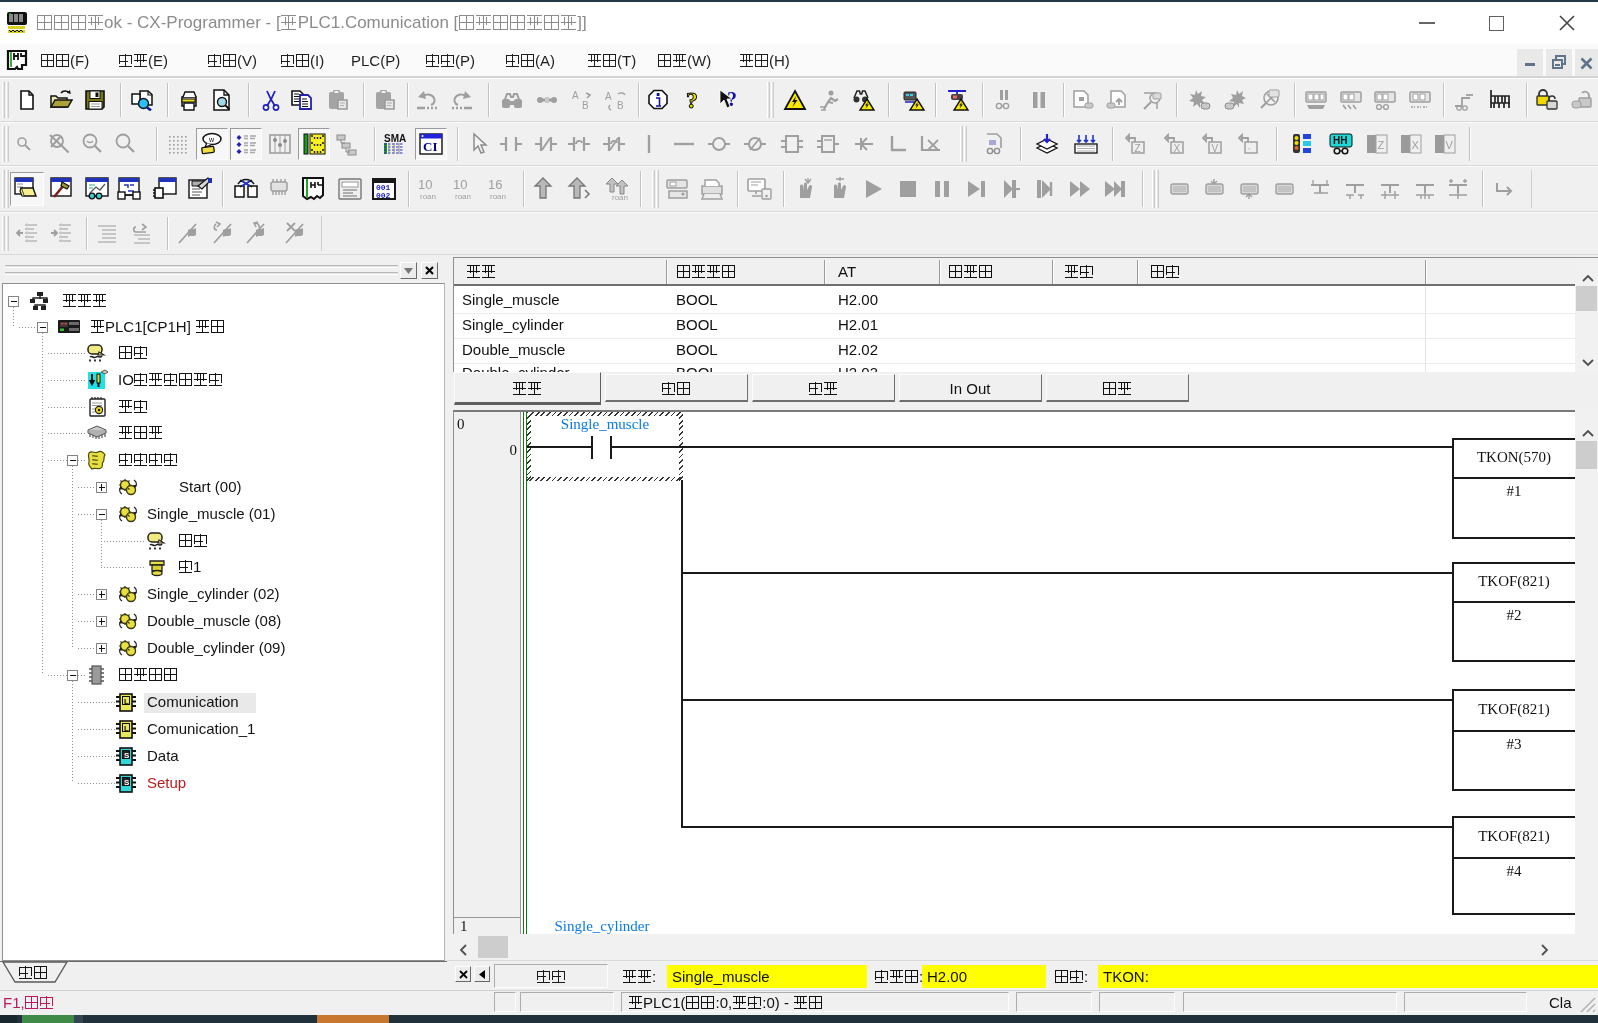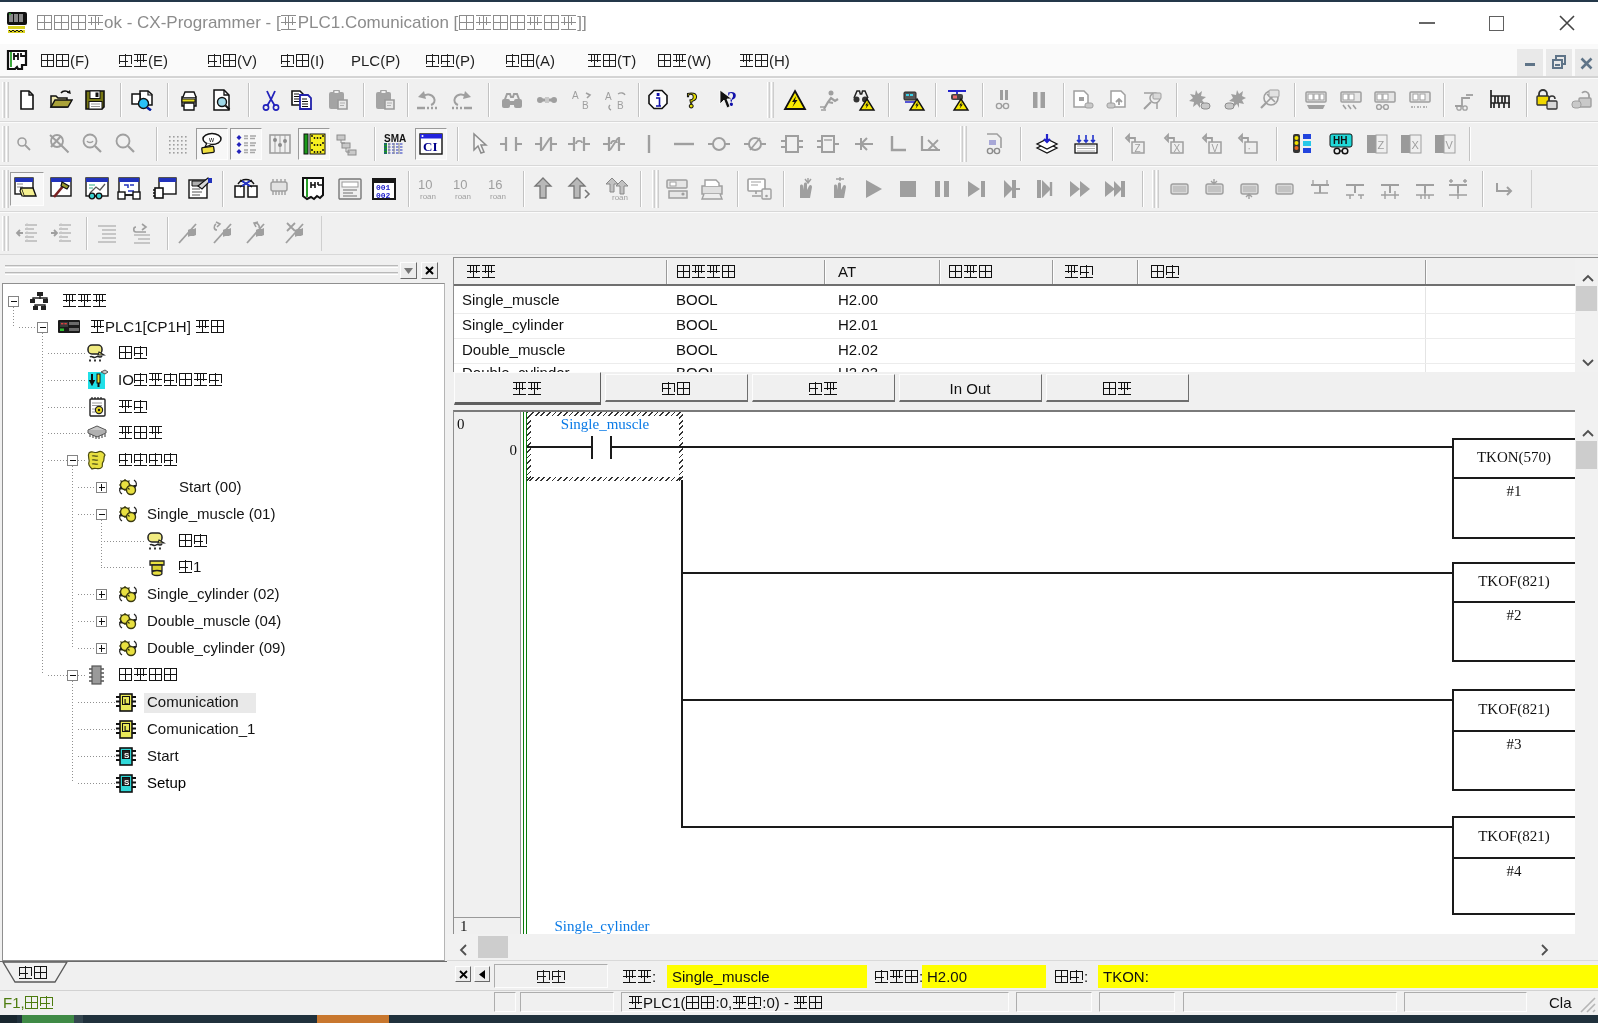--- a/index.html
+++ b/index.html
@@ -974,21 +974,21 @@
 <div class="ab" style="left:147px;top:583px;height:22px;line-height:22px;white-space:nowrap;font-size:15px;color:#141414;">Single_cylinder (02)</div>
 <div class="ab" style="left:116px;top:610px;width:24px;height:22px"><svg width="24" height="22" viewBox="0 0 24 22">
       <circle cx="9" cy="9" r="4.5" fill="#e8e040" stroke="#3a3a10" stroke-width="1.4"></circle>
       <circle cx="15" cy="14" r="4.5" fill="#e8e040" stroke="#3a3a10" stroke-width="1.4"></circle>
       <path d="M9 5V3M9 15v-2M5 9H3M15 9h-2M6 6L4.5 4.5M12 12l1.5 1.5M12 6l1.5-1.5M6 12l-1.5 1.5" stroke="#3a3a10" stroke-width="1.2"></path>
       <path d="M18 4c3 2 3 5 1 7" fill="none" stroke="#222" stroke-width="1.2"></path>
       <path d="M21 9l-2 3-2-3z" fill="#222"></path>
       <path d="M6 18c-3-2-3-5-1-7" fill="none" stroke="#222" stroke-width="1.2"></path>
       <path d="M3 13l2-3 2 3z" fill="#222"></path>
     </svg></div>
-<div class="ab" style="left:147px;top:610px;height:22px;line-height:22px;white-space:nowrap;font-size:15px;color:#141414;">Double_muscle (04)</div>
+<div class="ab" style="left:147px;top:610px;height:22px;line-height:22px;white-space:nowrap;font-size:15px;color:#141414;">Double_muscle (08)</div>
 <div class="ab" style="left:116px;top:637px;width:24px;height:22px"><svg width="24" height="22" viewBox="0 0 24 22">
       <circle cx="9" cy="9" r="4.5" fill="#e8e040" stroke="#3a3a10" stroke-width="1.4"></circle>
       <circle cx="15" cy="14" r="4.5" fill="#e8e040" stroke="#3a3a10" stroke-width="1.4"></circle>
       <path d="M9 5V3M9 15v-2M5 9H3M15 9h-2M6 6L4.5 4.5M12 12l1.5 1.5M12 6l1.5-1.5M6 12l-1.5 1.5" stroke="#3a3a10" stroke-width="1.2"></path>
       <path d="M18 4c3 2 3 5 1 7" fill="none" stroke="#222" stroke-width="1.2"></path>
       <path d="M21 9l-2 3-2-3z" fill="#222"></path>
       <path d="M6 18c-3-2-3-5-1-7" fill="none" stroke="#222" stroke-width="1.2"></path>
       <path d="M3 13l2-3 2 3z" fill="#222"></path>
     </svg></div>
 <div class="ab" style="left:147px;top:637px;height:22px;line-height:22px;white-space:nowrap;font-size:15px;color:#141414;">Double_cylinder (09)</div>
@@ -1010,28 +1010,28 @@
       <rect x="7.5" y="4.5" width="7" height="8" fill="#e8e858" stroke="#111"></rect>
       <text x="9" y="11.5" font-size="8" font-weight="bold" fill="#111" font-family="Liberation Sans">L</text>
     </svg></div>
 <div class="ab" style="left:147px;top:718px;height:22px;line-height:22px;white-space:nowrap;font-size:15px;color:#141414;">Comunication_1</div>
 <div class="ab" style="left:115px;top:746px;width:22px;height:20px"><svg width="22" height="20" viewBox="0 0 22 20">
       <rect x="5" y="2" width="12" height="17" fill="#30d8d8" stroke="#111" stroke-width="1.6"></rect>
       <path d="M1 5h4M1 9.5h4M1 14h4M17 5h4M17 9.5h4M17 14h4" stroke="#111" stroke-width="2"></path>
       <rect x="7.5" y="4.5" width="7" height="8" fill="#222" stroke="#111"></rect>
       <text x="9" y="11.5" font-size="8" font-weight="bold" fill="#fff" font-family="Liberation Sans">S</text>
     </svg></div>
-<div class="ab" style="left:147px;top:745px;height:22px;line-height:22px;white-space:nowrap;font-size:15px;color:#141414;">Start</div>
+<div class="ab" style="left:147px;top:745px;height:22px;line-height:22px;white-space:nowrap;font-size:15px;color:#141414;">Data</div>
 <div class="ab" style="left:115px;top:773px;width:22px;height:20px"><svg width="22" height="20" viewBox="0 0 22 20">
       <rect x="5" y="2" width="12" height="17" fill="#30d8d8" stroke="#111" stroke-width="1.6"></rect>
       <path d="M1 5h4M1 9.5h4M1 14h4M17 5h4M17 9.5h4M17 14h4" stroke="#111" stroke-width="2"></path>
       <rect x="7.5" y="4.5" width="7" height="8" fill="#222" stroke="#111"></rect>
       <text x="9" y="11.5" font-size="8" font-weight="bold" fill="#fff" font-family="Liberation Sans">S</text>
     </svg></div>
-<div class="ab" style="left:147px;top:772px;height:22px;line-height:22px;white-space:nowrap;font-size:15px;color:#000000;">Setup</div>
+<div class="ab" style="left:147px;top:772px;height:22px;line-height:22px;white-space:nowrap;font-size:15px;color:#b91c1c;">Setup</div>
 <div class="ab" style="left:0;top:961px;width:447px;height:1px;background:#6a6a6a"></div>
 <div class="ab" style="left:2px;top:962px;width:72px;height:22px"><svg width="72" height="22" viewBox="0 0 72 22">
       <path d="M1 0h64L53 20H13z" fill="#f0f0f0" stroke="#5a5a5a" stroke-width="1.3"></path>
     </svg></div>
 <div class="ab" style="left:18px;top:962px;height:22px;line-height:22px;white-space:nowrap;font-size:14px;color:#141414;"><b class="k v2"></b><b class="k v0"></b></div>
 <div class="ab" style="left:453px;top:257px;width:1145px;height:115px;background:#fff;border-left:1px solid #8f8f8f;border-top:1px solid #8f8f8f"></div>
 <div class="ab" style="left:454px;top:258px;width:1121px;height:28px;background:#f0f0f0;border-bottom:2px solid #6f6f6f"></div>
 <div class="ab" style="left:666px;top:260px;width:1px;height:24px;background:#9a9a9a"></div>
 <div class="ab" style="left:667px;top:260px;width:1px;height:24px;background:#fdfdfd"></div>
 <div class="ab" style="left:824px;top:260px;width:1px;height:24px;background:#9a9a9a"></div>
@@ -1171,21 +1171,21 @@
 <div class="ab" style="left:622px;top:966px;height:22px;line-height:22px;white-space:nowrap;font-size:15px;color:#111;"><b class="k v1"></b><b class="k v1"></b>:</div>
 <div class="ab" style="left:667px;top:965px;width:200px;height:23px;background:#ffff00"></div>
 <div class="ab" style="left:672px;top:966px;height:22px;line-height:22px;white-space:nowrap;font-size:15px;color:#111;">Single_muscle</div>
 <div class="ab" style="left:874px;top:966px;height:22px;line-height:22px;white-space:nowrap;font-size:15px;color:#111;"><b class="k v2"></b><b class="k v1"></b><b class="k v0"></b>:</div>
 <div class="ab" style="left:922px;top:965px;width:124px;height:23px;background:#ffff00"></div>
 <div class="ab" style="left:927px;top:966px;height:22px;line-height:22px;white-space:nowrap;font-size:15px;color:#111;">H2.00</div>
 <div class="ab" style="left:1054px;top:966px;height:22px;line-height:22px;white-space:nowrap;font-size:15px;color:#111;"><b class="k v0"></b><b class="k v2"></b>:</div>
 <div class="ab" style="left:1098px;top:965px;width:500px;height:23px;background:#ffff00"></div>
 <div class="ab" style="left:1103px;top:966px;height:22px;line-height:22px;white-space:nowrap;font-size:15px;color:#111;">TKON:</div>
 <div class="ab" style="left:0;top:990px;width:1598px;height:25px;background:#f0f0f0;border-top:1px solid #d2d2d2"></div>
-<div class="ab" style="left:3px;top:992px;height:22px;line-height:22px;white-space:nowrap;font-size:15px;color:#4d7c0f;">F1,<b class="k v0"></b><b class="k v2"></b></div>
+<div class="ab" style="left:3px;top:992px;height:22px;line-height:22px;white-space:nowrap;font-size:15px;color:#be185d;">F1,<b class="k v0"></b><b class="k v2"></b></div>
 <div class="ab cell" style="left:494px;top:992px;width:22px;height:20px"></div>
 <div class="ab cell" style="left:520px;top:992px;width:94px;height:20px"></div>
 <div class="ab cell" style="left:621px;top:992px;width:388px;height:20px"></div>
 <div class="ab cell" style="left:1016px;top:992px;width:76px;height:20px"></div>
 <div class="ab cell" style="left:1099px;top:992px;width:76px;height:20px"></div>
 <div class="ab cell" style="left:1183px;top:992px;width:214px;height:20px"></div>
 <div class="ab cell" style="left:1404px;top:992px;width:123px;height:20px"></div>
 <div class="ab" style="left:628px;top:992px;height:22px;line-height:22px;white-space:nowrap;font-size:15px;color:#111;"><b class="k v1"></b>PLC1(<b class="k v0"></b><b class="k v0"></b>:0,<b class="k v1"></b><b class="k v2"></b>:0) - <b class="k v1"></b><b class="k v0"></b></div>
 <div class="ab" style="left:1549px;top:992px;height:22px;line-height:22px;white-space:nowrap;font-size:15px;color:#111;">Cla</div>
 <div class="ab" style="left:1578px;top:995px;width:18px;height:18px"><svg width="18" height="18" viewBox="0 0 18 18">

